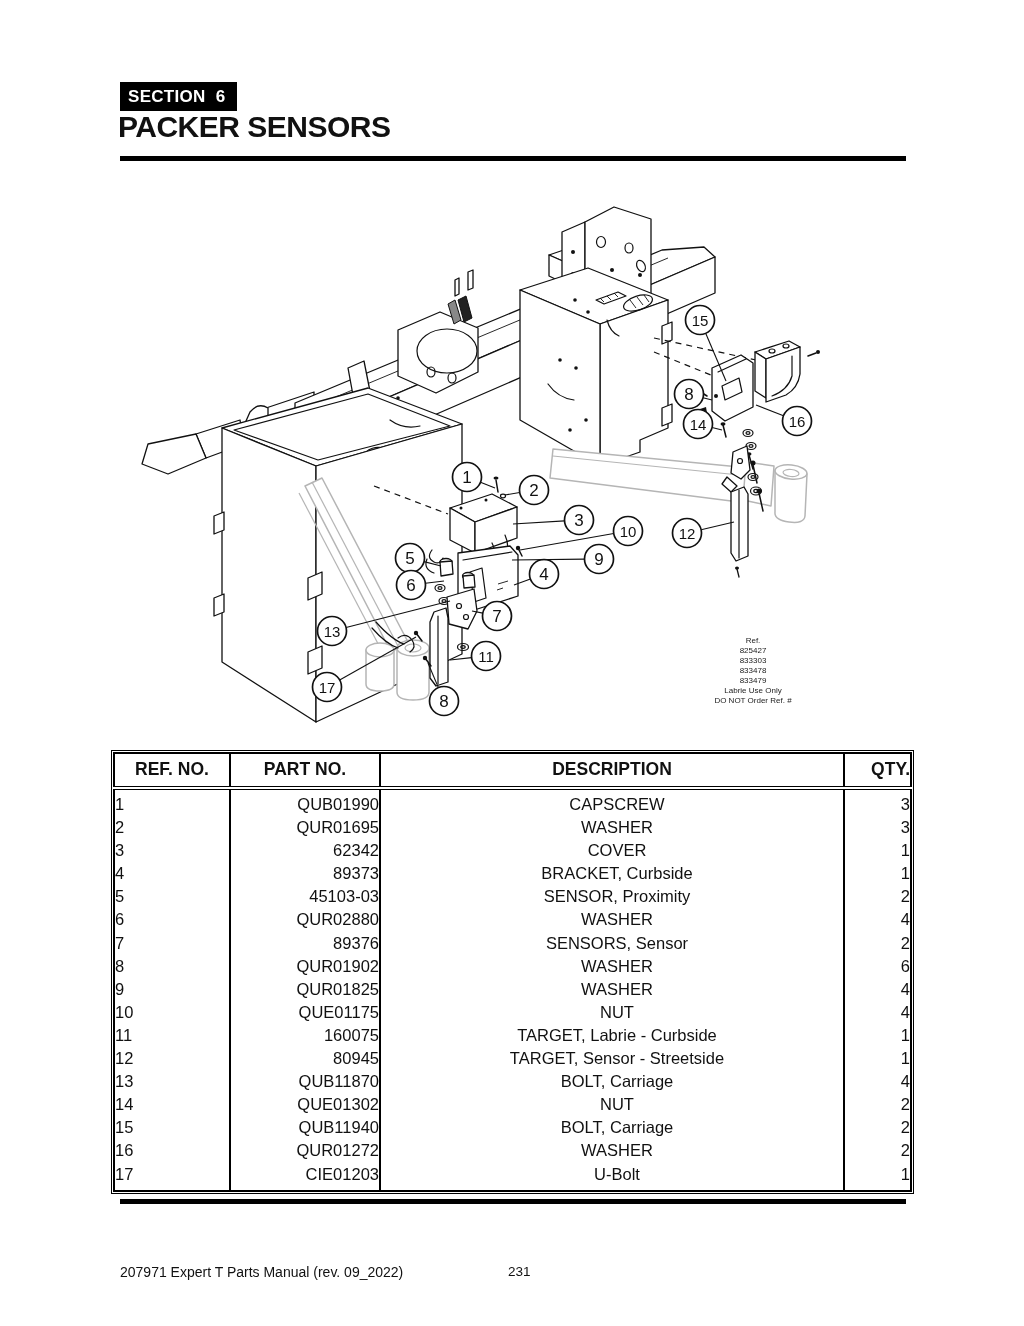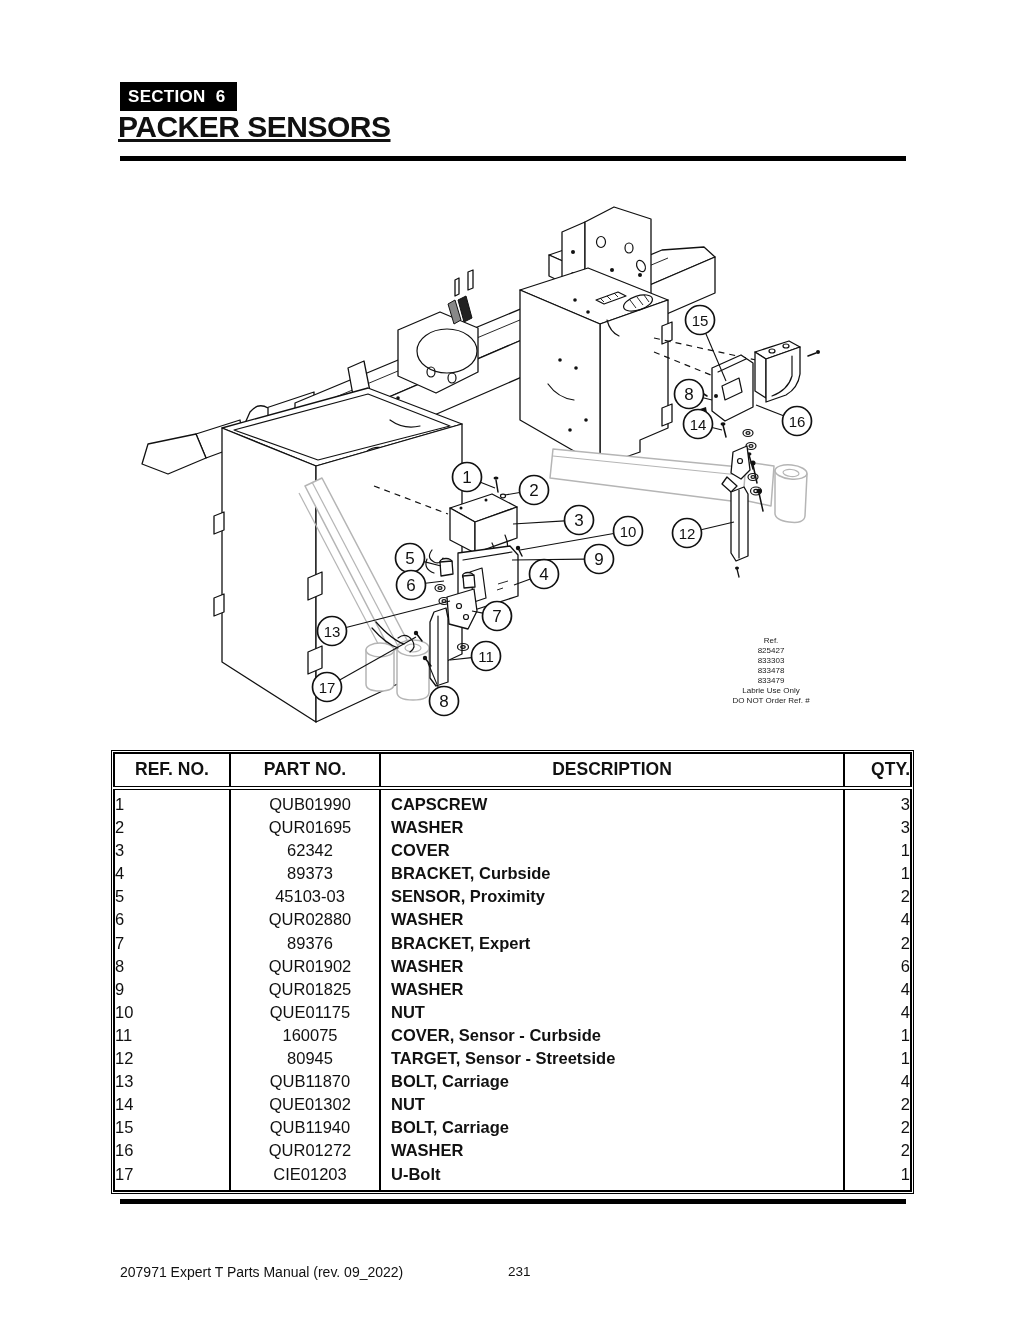--- a/index.html
+++ b/index.html
@@ -10,58 +10,57 @@
   }
   
   .section-badge{
     position:absolute;left:120px;top:82px;background:#000;color:#fff;
     font-size:17px;font-weight:bold;line-height:1;padding:6px 12px 6px 8px;
     letter-spacing:.3px;white-space:pre;
   }
   .page-title{
     position:absolute;left:118px;top:110px;font-size:30px;font-weight:bold;
     letter-spacing:-.5px;
-    text-decoration:underline;
   }
   .header-rule{
     position:absolute;left:120px;top:156px;width:786px;height:5px;background:#000;
   }
   
   .diagram{position:absolute;left:0;top:0;width:1024px;height:745px;}
   .ln{fill:#fff;stroke:#111;stroke-width:1.3;stroke-linejoin:round;stroke-linecap:round}
   .lnf{fill:none;stroke:#111;stroke-width:1.2;stroke-linejoin:round;stroke-linecap:round}
   .thin{fill:none;stroke:#111;stroke-width:.9}
   .dash{fill:none;stroke:#111;stroke-width:1.2;stroke-dasharray:6 5}
   .gray{fill:#fff;stroke:#b5b5b5;stroke-width:1.5;stroke-linejoin:round}
   .grayln{fill:none;stroke:#b5b5b5;stroke-width:1.2}
   .blk{fill:#111;stroke:none}
   .callout-circle{fill:#fff;stroke:#111;stroke-width:1.7}
   .callout-text{fill:#111;text-anchor:middle;font-family:"Liberation Sans",sans-serif;}
   .leader{stroke:#111;stroke-width:1.1;fill:none}
   .ref-note{
-    position:absolute;left:704px;top:636px;width:134px;font-size:8px;
+    position:absolute;left:686px;top:636px;width:134px;font-size:8px;
     line-height:1.26;text-align:center;white-space:pre-line;color:#222;
   }
   
   .parts-table{
     position:absolute;left:113px;top:752px;width:797px;
     border-collapse:collapse;table-layout:fixed;
   }
   .parts-table,.parts-table th{border:2.5px solid #000;}
   .parts-table th{
     font-size:17.5px;font-weight:bold;padding:5px 0 6px;
     border-bottom:4px double #000;
   }
   .parts-table td{font-size:16.5px;line-height:23.1px;padding:0;}
   .parts-table td.c1,.parts-table td.c2,.parts-table td.c3{border-right:2px solid #000;}
   .parts-table tbody tr:first-child td{padding-top:3px;}
   .parts-table tbody tr:last-child td{padding-bottom:4px;}
   td.c1,th.h1{margin-top:48px;}
-  td.c2{text-align:center;padding-left:10px!important;}
-  td.c3{text-align:left;padding-left:10px!important;font-weight:bold;}
+  td.c2{text-align:right;padding-left:10px!important;}
+  td.c3{text-align:center;padding-left:10px!important;}
   td.c4,th.h4{text-align:right;}
   .parts-table{border:2.5px solid #000;outline:1px solid #000;outline-offset:1px;}
   
   .bottom-rule{position:absolute;left:120px;top:1199px;width:786px;height:4.5px;background:#000;}
   .footer-left{position:absolute;left:120px;top:1264px;font-size:14px;}
   .footer-page{position:absolute;left:508px;top:1264px;font-size:13.5px;}
 </style>
 </head>
 <body>
 
@@ -384,21 +383,21 @@
         </tr>
         <tr>
           <td class="c1">6</td>
           <td class="c2">QUR02880</td>
           <td class="c3">WASHER</td>
           <td class="c4">4</td>
         </tr>
         <tr>
           <td class="c1">7</td>
           <td class="c2">89376</td>
-          <td class="c3">BRACKET, Expert</td>
+          <td class="c3">SENSORS, Sensor</td>
           <td class="c4">2</td>
         </tr>
         <tr>
           <td class="c1">8</td>
           <td class="c2">QUR01902</td>
           <td class="c3">WASHER</td>
           <td class="c4">6</td>
         </tr>
         <tr>
           <td class="c1">9</td>
@@ -408,21 +407,21 @@
         </tr>
         <tr>
           <td class="c1">10</td>
           <td class="c2">QUE01175</td>
           <td class="c3">NUT</td>
           <td class="c4">4</td>
         </tr>
         <tr>
           <td class="c1">11</td>
           <td class="c2">160075</td>
-          <td class="c3">COVER, Sensor - Curbside</td>
+          <td class="c3">TARGET, Labrie - Curbside</td>
           <td class="c4">1</td>
         </tr>
         <tr>
           <td class="c1">12</td>
           <td class="c2">80945</td>
           <td class="c3">TARGET, Sensor - Streetside</td>
           <td class="c4">1</td>
         </tr>
         <tr>
           <td class="c1">13</td>

